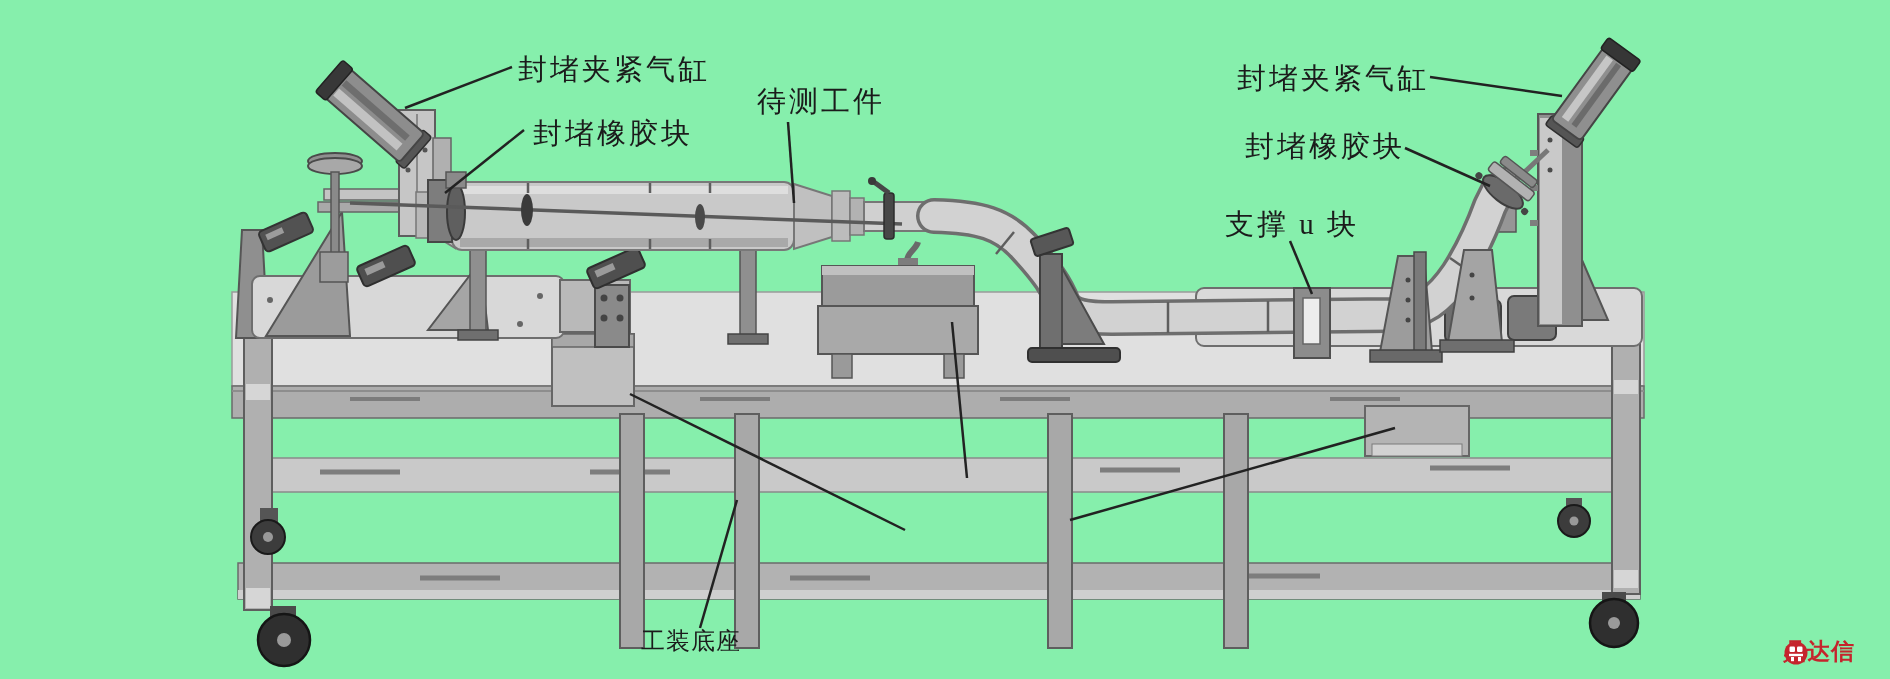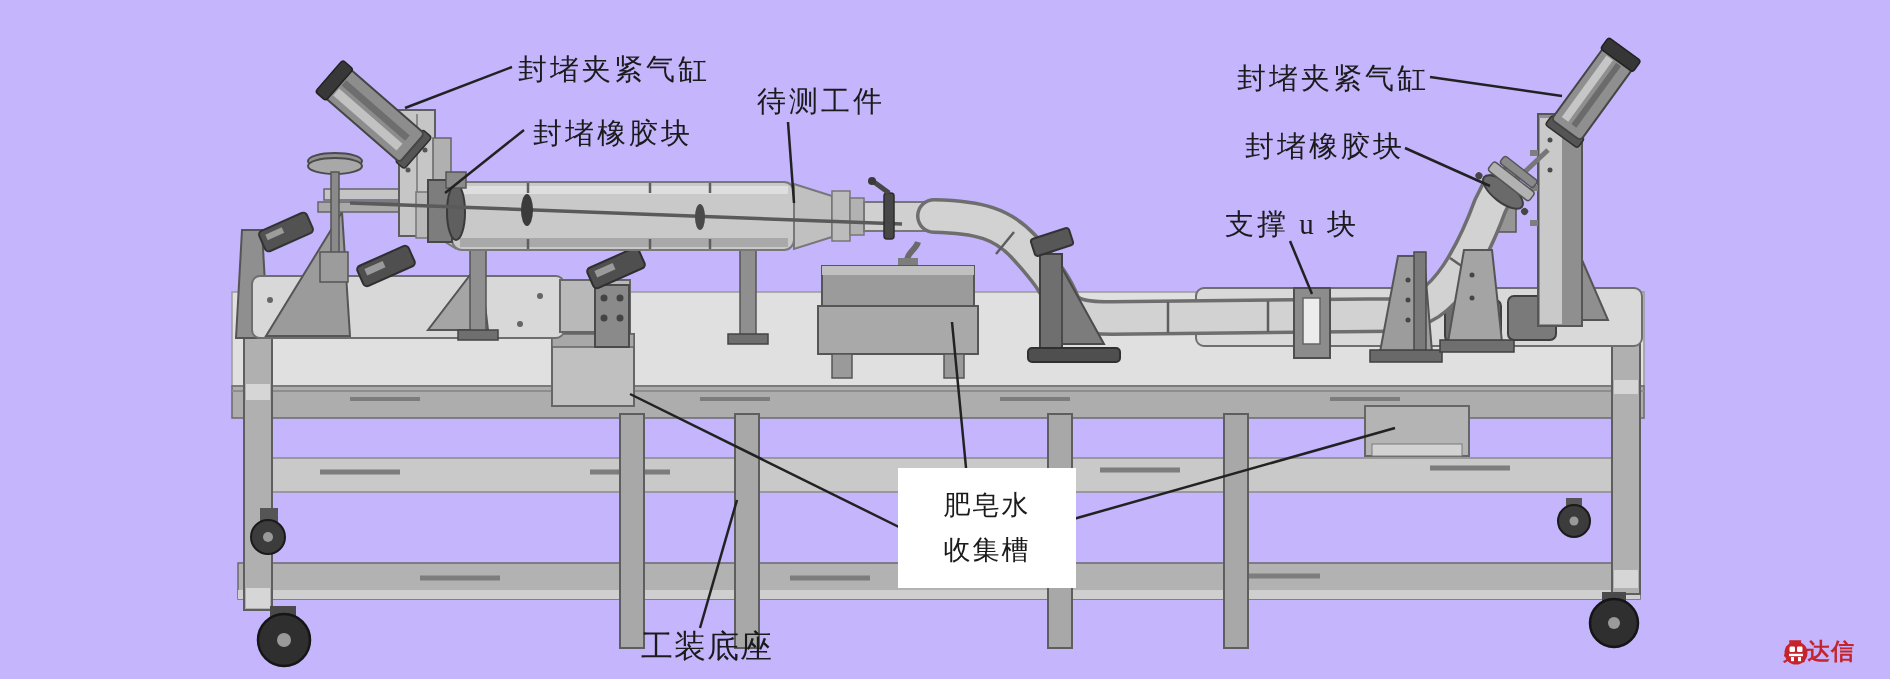--- a/index.html
+++ b/index.html
@@ -1,21 +1,21 @@
 <!DOCTYPE html>
 <html><head>
 <meta charset="utf-8">
 <style>
   html,body{margin:0;padding:0;background:#fff;}
-  .stage{position:relative;width:1890px;height:679px;background:#c4b5fd;overflow:hidden;
+  .stage{position:relative;width:1890px;height:679px;background:#86efac;overflow:hidden;
          font-family:"Liberation Serif","DejaVu Serif",serif;}
   .stage svg{position:absolute;left:0;top:0;}
   .lbl{position:absolute;white-space:nowrap;color:#1b1b1b;
        font:29px/1.15 "Liberation Serif","DejaVu Serif",serif;letter-spacing:3px;}
-  .lbl.small{font-size:32px;letter-spacing:1px;}
+  .lbl.small{font-size:24px;letter-spacing:1px;}
   .soapbox{position:absolute;left:898px;top:468px;width:178px;height:120px;background:#ffffff;
            display:flex;flex-direction:column;align-items:center;justify-content:center;
            color:#1b1b1b;font:27px/1.65 "Liberation Serif","DejaVu Serif",serif;letter-spacing:2px;}
   .watermark{position:absolute;left:1783px;top:640px;display:flex;align-items:center;gap:2px;}
   .watermark .wm-text{color:#c5242c;font:bold 23px/1 "Liberation Sans","DejaVu Sans",sans-serif;letter-spacing:1px;}
 </style>
 </head>
 <body>
 
 <div class="stage">
@@ -274,24 +274,20 @@
 </svg>
 
 <div class="lbl" style="left:518px;top:53px">封堵夹紧气缸</div>
 <div class="lbl" style="left:533px;top:117px">封堵橡胶块</div>
 <div class="lbl" style="left:757px;top:85px">待测工件</div>
 <div class="lbl" style="left:1237px;top:62px">封堵夹紧气缸</div>
 <div class="lbl" style="left:1245px;top:130px">封堵橡胶块</div>
 <div class="lbl" style="left:1225px;top:208px">支撑 u 块</div>
 <div class="lbl small" style="left:641px;top:628px">工装底座</div>
 
-<div class="soapbox">
-  <div>肥皂水</div>
-  <div>收集槽</div>
-</div>
 
 <div class="watermark">
   <svg width="26" height="26" viewBox="0 0 26 26">
     <circle cx="13" cy="13" r="11.5" fill="#c5242c"></circle>
     <rect x="6.5" y="6.5" width="5.5" height="5.5" rx="1.2" fill="#fff"></rect>
     <rect x="14" y="6.5" width="5.5" height="5.5" rx="1.2" fill="#fff"></rect>
     <rect x="6" y="13.8" width="14" height="2.4" fill="#fff"></rect>
     <rect x="8" y="17" width="3" height="4.2" fill="#fff"></rect>
     <rect x="15" y="17" width="3" height="4.2" fill="#fff"></rect>
   </svg>

